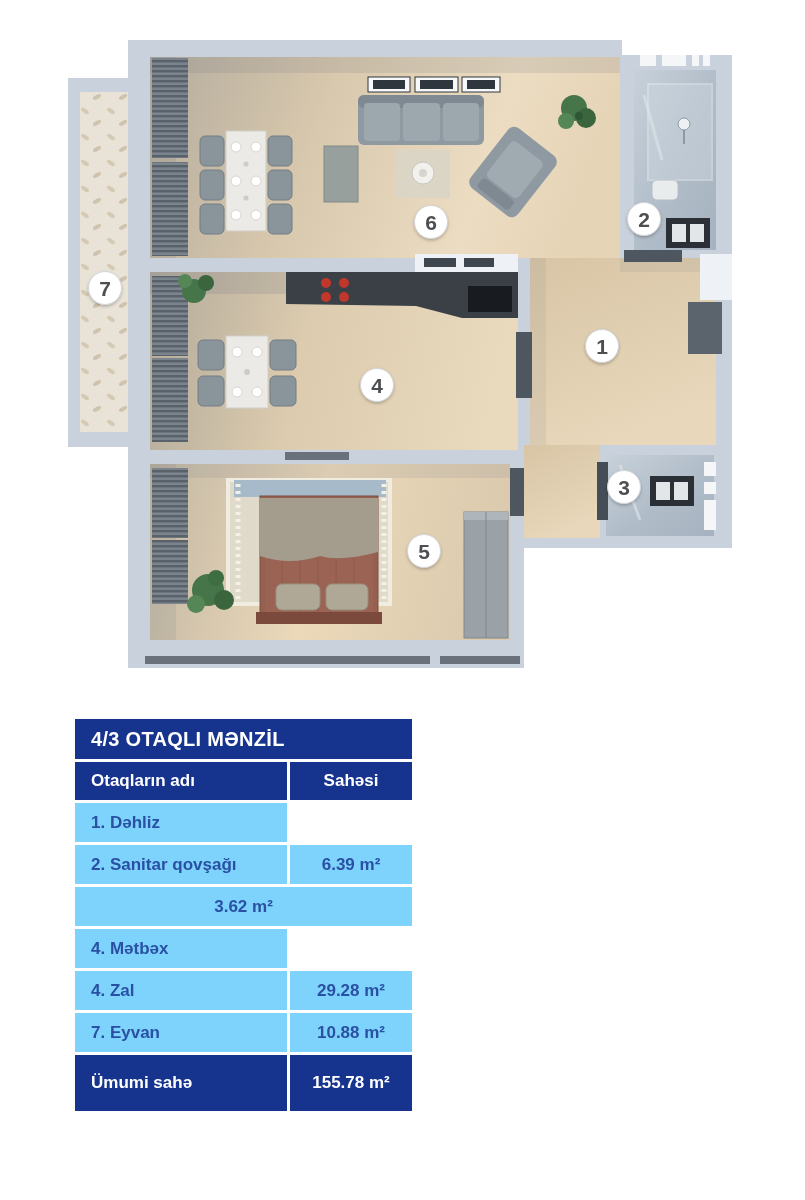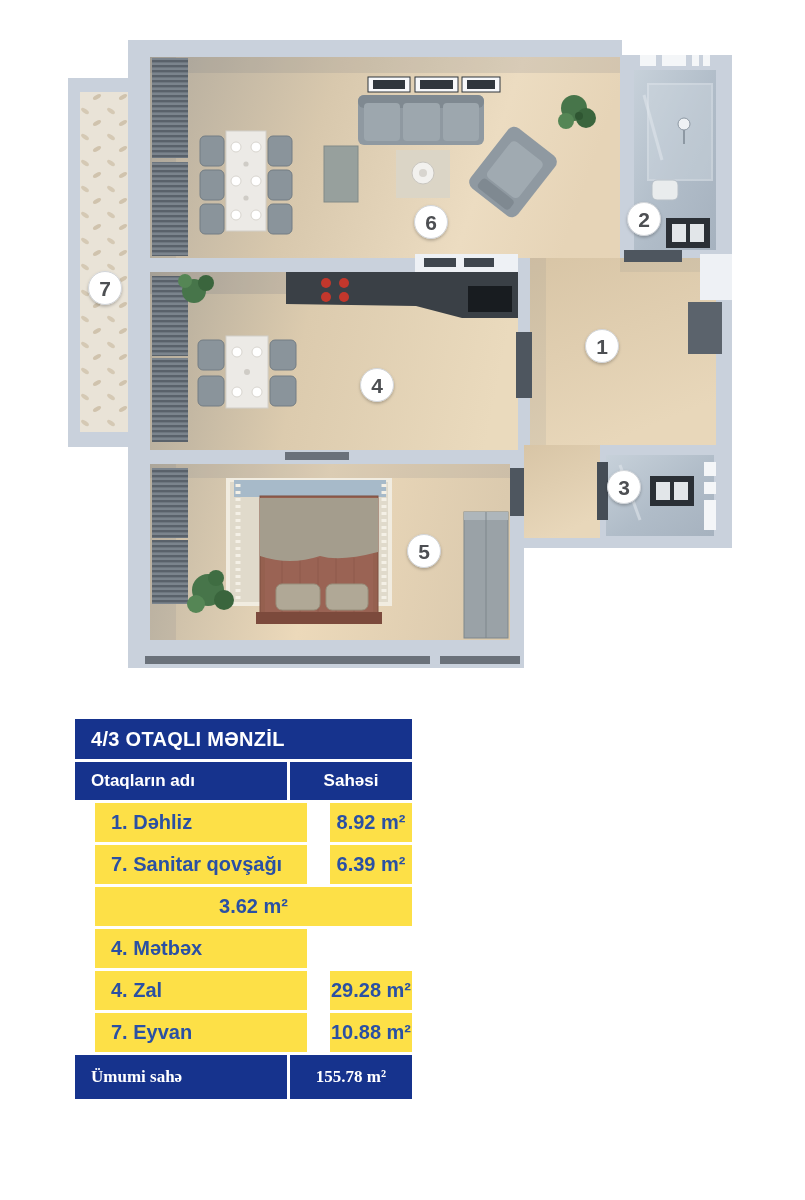--- a/index.html
+++ b/index.html
@@ -16,25 +16,25 @@
     display:flex; flex-direction:column; gap:3px;
     font-weight:bold;
   }
   .t-title {
     height:40px; background:#16338d; color:#ffffff;
     font-size:20px; line-height:40px; padding-left:16px; letter-spacing:.3px;
   }
   .t-row { display:flex; gap:3px; height:39px; }
   .t-row > div { display:flex; align-items:center; }
   .t-head { height:38px; }
-  .t-foot { height:44px;font-family:Liberation Serif, serif; }
+  .t-foot { height:56px; }
   .c-name { width:212px; padding-left:16px; }
   .c-area { flex:1; justify-content:center; padding-left:0 !important; }
   .t-head > div { background:#16338d; color:#ffffff; font-size:17px; }
-  .t-body > div { background:#fde047; color:#2a50a4; font-size:20px;margin-left:20px; }
+  .t-body > div { background:#7dd3fc; color:#2a50a4; font-size:17px; }
   .t-foot > div { background:#16338d; color:#ffffff; font-size:17px; }
 </style>
 </head>
 <body>
 
 <div class="page">
 
   <svg class="plan-svg" width="805" height="700" viewBox="0 0 805 700">
     <defs>
       <linearGradient id="gradWoodLR" x1="0" y1="0" x2="1" y2="0.15">
@@ -300,24 +300,23 @@
   <div class="areas">
     <div class="t-title">4/3 OTAQLI MƏNZİL</div>
 
     <div class="t-row t-head">
       <div class="c-name">Otaqların adı</div>
       <div class="c-area">Sahəsi</div>
     </div>
 
     <div class="t-row t-body">
       <div class="c-name">1. Dəhliz</div>
-      <div class="c-area">8.92 m²</div>
-    </div>
-    <div class="t-row t-body">
-      <div class="c-name">7. Sanitar qovşağı</div>
+    </div>
+    <div class="t-row t-body">
+      <div class="c-name">2. Sanitar qovşağı</div>
       <div class="c-area">6.39 m²</div>
     </div>
     <div class="t-row t-body">
       <div class="c-area">3.62 m²</div>
     </div>
     <div class="t-row t-body">
       <div class="c-name">4. Mətbəx</div>
     </div>
     <div class="t-row t-body">
       <div class="c-name">4. Zal</div>

